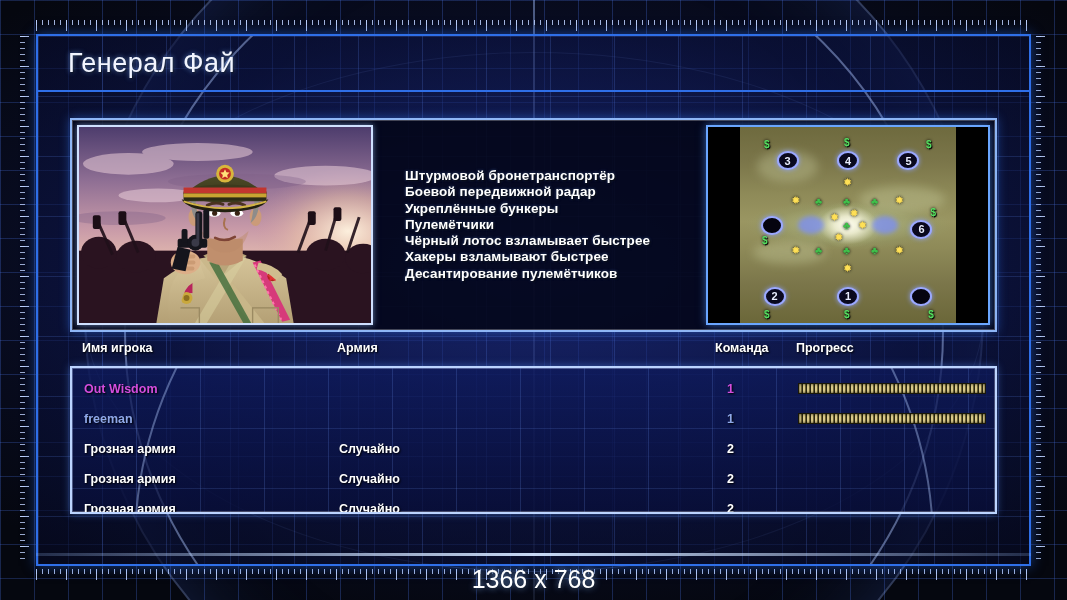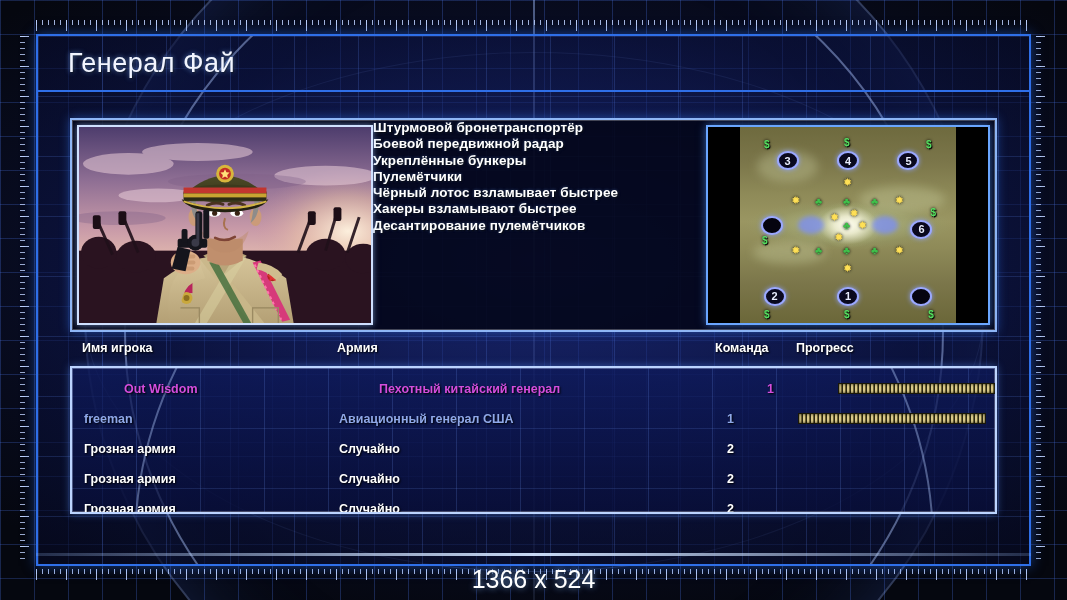--- a/index.html
+++ b/index.html
@@ -123,21 +123,22 @@
   #portrait-wrap {
     width:296px; margin:5px 0 5px 5px; position:relative;
     border:2px solid #cfe0ff; background:#000;
     box-shadow:0 0 6px rgba(160,200,255,.6);
     overflow:hidden;
   }
   #portrait { position:absolute; inset:0; overflow:hidden; }
 
   
   #abilities {
-    flex:1; display:flex; flex-direction:column; 
+    flex:1; display:flex; flex-direction:column; justify-content:center;
+    padding-left:32px;
     background:transparent;
   }
   .ability {
     font-size:13.5px; font-weight:bold; color:#ffffff;
     line-height:16.3px; letter-spacing:.1px;
     text-shadow:1px 1px 2px #000, 0 0 3px rgba(120,170,255,.5);
     white-space:nowrap;
   }
 
   
@@ -220,21 +221,21 @@
   }
   .pl-globe {
     position:absolute; left:50%; top:-155%;
     width:800px; height:800px; margin-left:-400px;
     border-radius:50%; border:2px solid rgba(180,205,255,.40);
     pointer-events:none;
   }
   .prow {
     position:relative; height:24px; margin-top:6px;
   }
-  .prow:first-child { margin-top:9px;margin-left:40px; }
+  .prow:first-child { margin-top:9px; }
   .pcell {
     position:absolute; top:0; font-size:12.5px; font-weight:bold;
     line-height:24px; white-space:nowrap;
     text-shadow:1px 1px 2px #000;
   }
   .c-name { left:12px; }
   .c-army { left:267px; }
   .c-team { left:655px; }
   .c-prog { left:726px; top:6px; }
   .progressbar {
@@ -496,29 +497,27 @@
       <div class="th th-team">Команда</div>
       <div class="th th-prog">Прогресс</div>
     </div>
 
     <div id="playerlist">
       <div class="pl-grid"></div>
       <div class="pl-globe"></div>
       <div id="rows">
           <div class="prow">
             <div class="pcell c-name" style="color: rgb(212, 77, 221);">Out Wisdom</div>
-            <div class="pcell c-army" style="color: rgb(212, 77, 221);">Пехотный китайский генерал</div>
             <div class="pcell c-team" style="color: rgb(212, 77, 221);">1</div>
             <div class="pcell c-prog">
               <div class="progressbar" style="background-size: 100% 100%; background-repeat: no-repeat;"></div>
             </div>
           </div>
           <div class="prow">
             <div class="pcell c-name" style="color: rgb(143, 168, 232);">freeman</div>
-            <div class="pcell c-army" style="color: rgb(143, 168, 232);">Авиационный генерал США</div>
             <div class="pcell c-team" style="color: rgb(143, 168, 232);">1</div>
             <div class="pcell c-prog">
               <div class="progressbar" style="background-size: 100% 100%; background-repeat: no-repeat;"></div>
             </div>
           </div>
           <div class="prow">
             <div class="pcell c-name" style="color: rgb(255, 255, 255);">Грозная армия</div>
             <div class="pcell c-army" style="color: rgb(255, 255, 255);">Случайно</div>
             <div class="pcell c-team" style="color: rgb(255, 255, 255);">2</div>
           </div>
@@ -531,15 +530,15 @@
             <div class="pcell c-name" style="color: rgb(255, 255, 255);">Грозная армия</div>
             <div class="pcell c-army" style="color: rgb(255, 255, 255);">Случайно</div>
             <div class="pcell c-team" style="color: rgb(255, 255, 255);">2</div>
           </div>
         </div>
     </div>
 
   </div>
 
   <div class="footer-line"></div>
-  <div id="resolution">1366 x 524</div>
+  <div id="resolution">1366 x 768</div>
 
 </div>
 
 </body></html>

